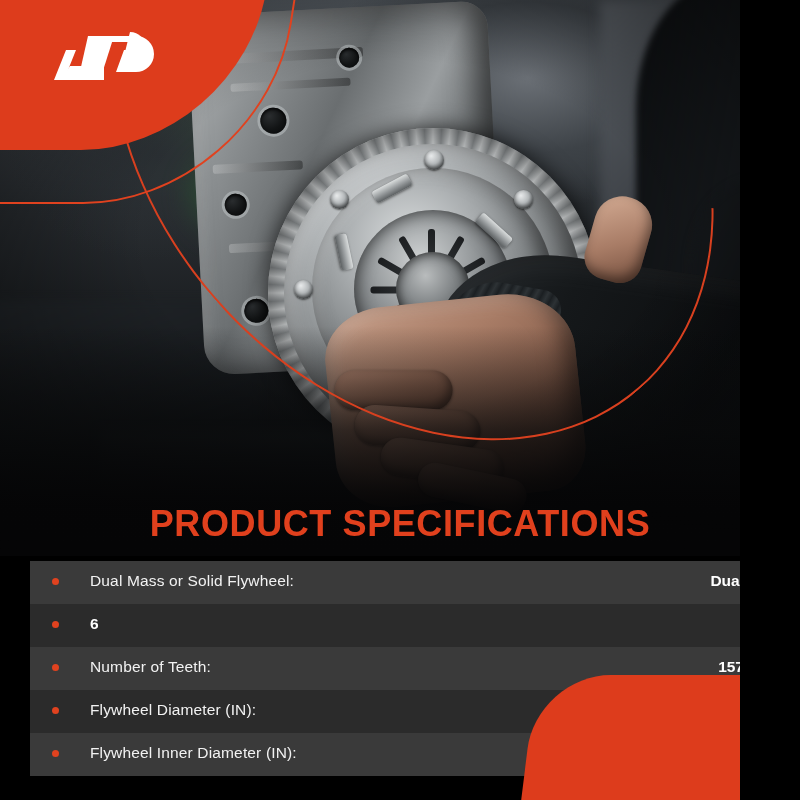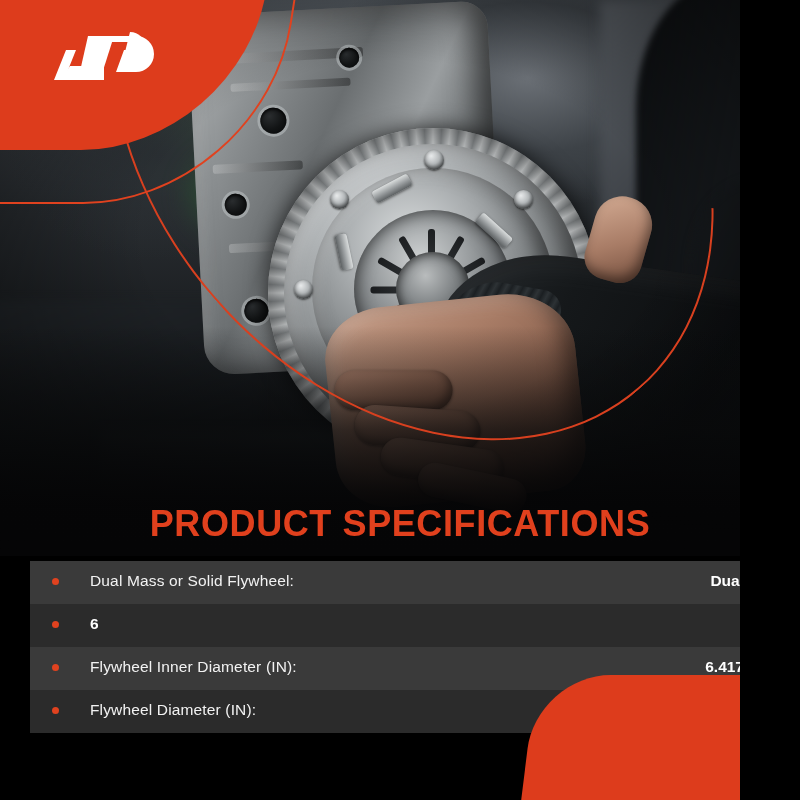--- a/index.html
+++ b/index.html
@@ -403,25 +403,30 @@
       <span class="bullet"></span>
       <span class="spec-label">Dual Mass or Solid Flywheel:</span>
       <span class="spec-value">Dual</span>
     </div>
     <div class="spec-row even">
       <span class="bullet"></span>
       <span class="spec-value">6</span>
     </div>
     <div class="spec-row odd">
       <span class="bullet"></span>
-      <span class="spec-label">Flywheel Inner Diameter (IN):</span>
-      <span class="spec-value">6.417</span>
+      <span class="spec-label">Number of Teeth:</span>
+      <span class="spec-value">157</span>
     </div>
     <div class="spec-row even">
       <span class="bullet"></span>
       <span class="spec-label">Flywheel Diameter (IN):</span>
       <span class="spec-value">10.63</span>
     </div>
+    <div class="spec-row odd">
+      <span class="bullet"></span>
+      <span class="spec-label">Flywheel Inner Diameter (IN):</span>
+      <span class="spec-value">6.417</span>
+    </div>
   </div>
 
   <div class="footer-corner"></div>
 
 </div>
 
 </body></html>

